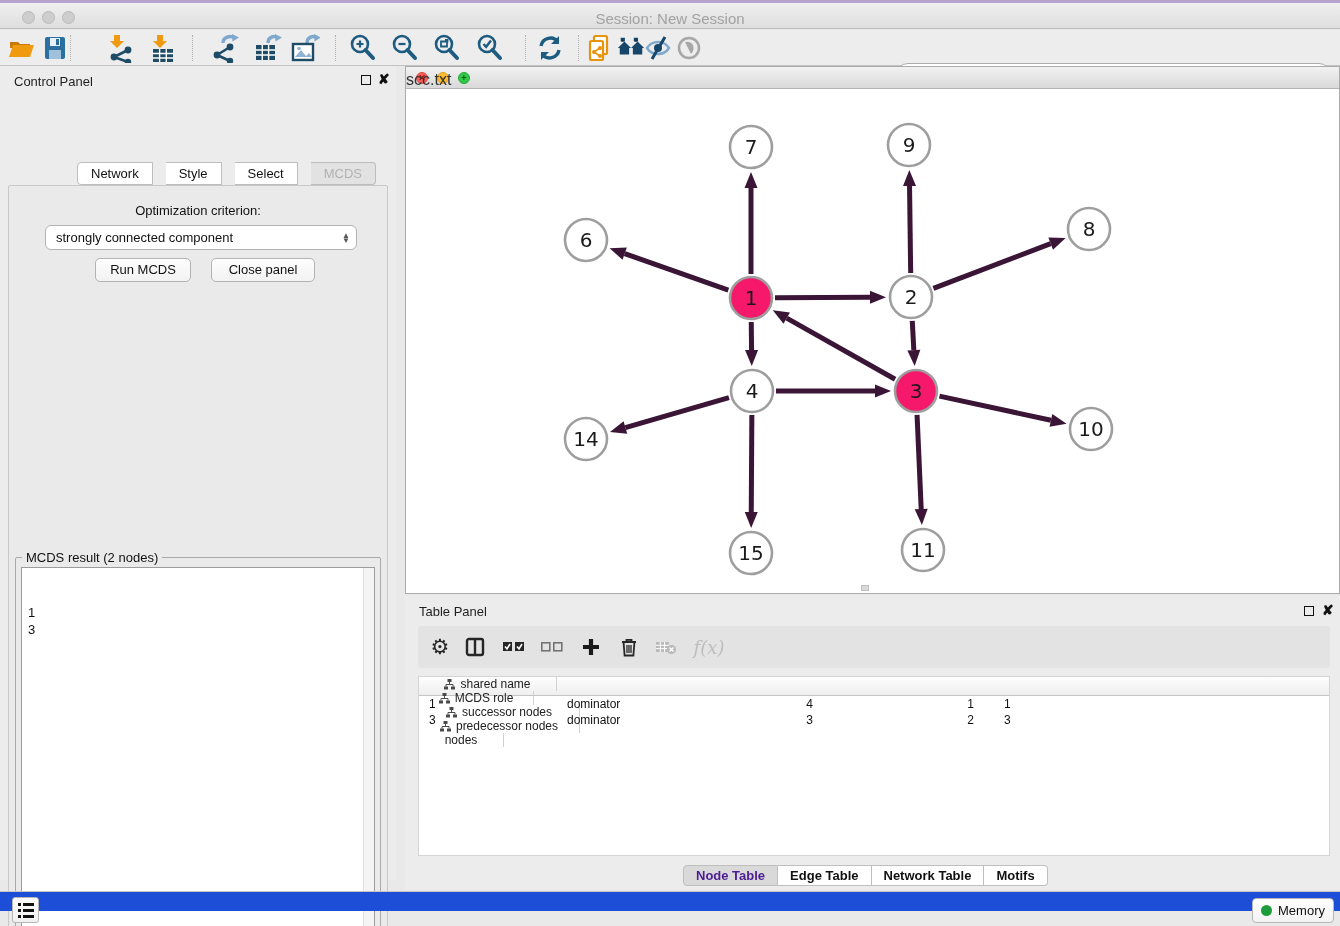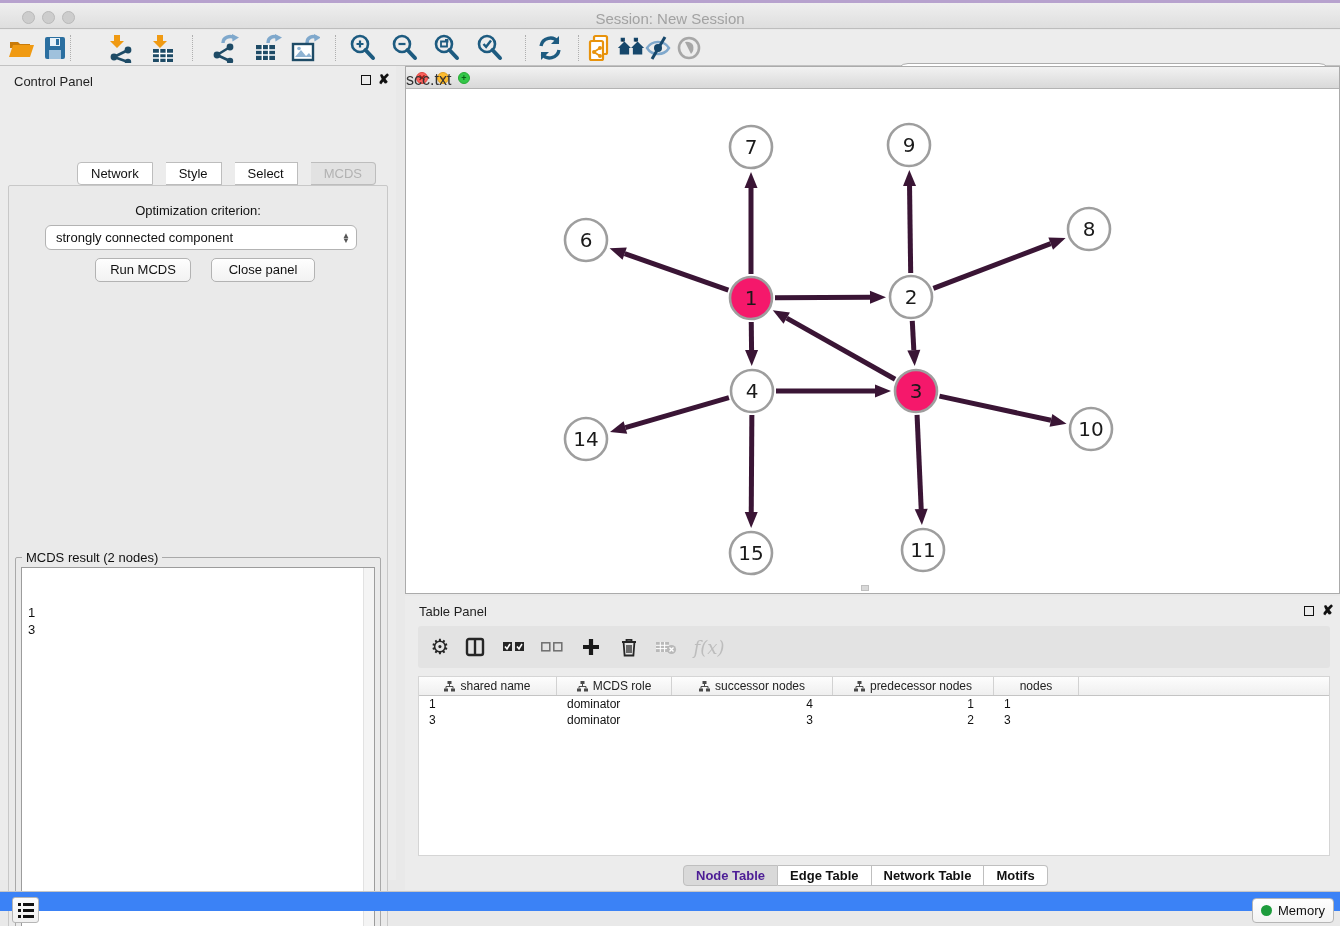--- a/index.html
+++ b/index.html
@@ -70,35 +70,35 @@
                  background:#D9D9D9; border:1px solid #C0C0C0; }
 
   
   .table-panel { position:absolute; left:405px; top:596px; width:935px; height:294px; background:#ECECEC; }
   .tp-toolbar { position:absolute; left:13px; top:30px; width:912px; height:42px;
                 background:#E3E3E3; border-radius:3px; }
   .tp-icon { position:absolute; top:0; height:42px; display:flex; align-items:center; justify-content:center; width:30px;}
   .tp-table { position:absolute; left:13px; top:80px; width:912px; height:180px; background:#fff;
               border:1px solid #D5D5D5; }
   .tp-header { display:flex; height:19px; background:linear-gradient(#FDFDFD,#EFEFEF);
-               border-bottom:1px solid #C4C4C4; }
+               border-bottom:1px solid #C4C4C4;flex-direction:column; }
   .tp-hcell { display:flex; align-items:center; justify-content:center; gap:5px;
               font-size:12px; color:#222; border-right:1px solid #D2D2D2; }
   .tp-row { display:flex; height:16px; font-size:12px; color:#111; }
   .tp-cell { overflow:hidden; white-space:nowrap; }
   .tp-tabs { position:absolute; left:278px; top:269px; display:flex; }
   .tp-tab { height:21px; padding:0 12px; font-size:13px; font-weight:bold; line-height:19px;
             background:#fff; border:1px solid #BFBFBF; border-left:none; color:#111; }
   .tp-tab:first-child { border-left:1px solid #BFBFBF; border-radius:4px 0 0 4px; }
   .tp-tab:last-child { border-radius:0 4px 4px 0; }
   .tp-tab.active { background:#D9D9D9; color:#4c1d95; }
 
   
   .statusbar { position:absolute; left:0; top:891px; width:1340px; height:20px;
-               background:#3b82f6; border-top:1px solid #C6C6C6; }
+               background:#1d4ed8; border-top:1px solid #C6C6C6; }
   .list-btn { position:absolute; left:12px; top:5px; width:27px; height:26px;
               background:linear-gradient(#FDFDFD,#F0F0F0); border:1px solid #B6B6B6; border-radius:3px;
               display:flex; flex-direction:column; justify-content:center; gap:3px; padding-left:5px; }
   .list-row { display:flex; align-items:center; gap:2px; }
   .list-row .d { width:3px; height:3px; background:#111; }
   .list-row .b { width:11px; height:3px; background:#111; }
   .memory-btn { position:absolute; left:1252px; top:6px; width:82px; height:25px;
                 background:linear-gradient(#FEFEFE,#F3F3F3); border:1px solid #B6B6B6; border-radius:4px;
                 display:flex; align-items:center; justify-content:center; gap:6px;
                 font-size:13px; color:#111; }

